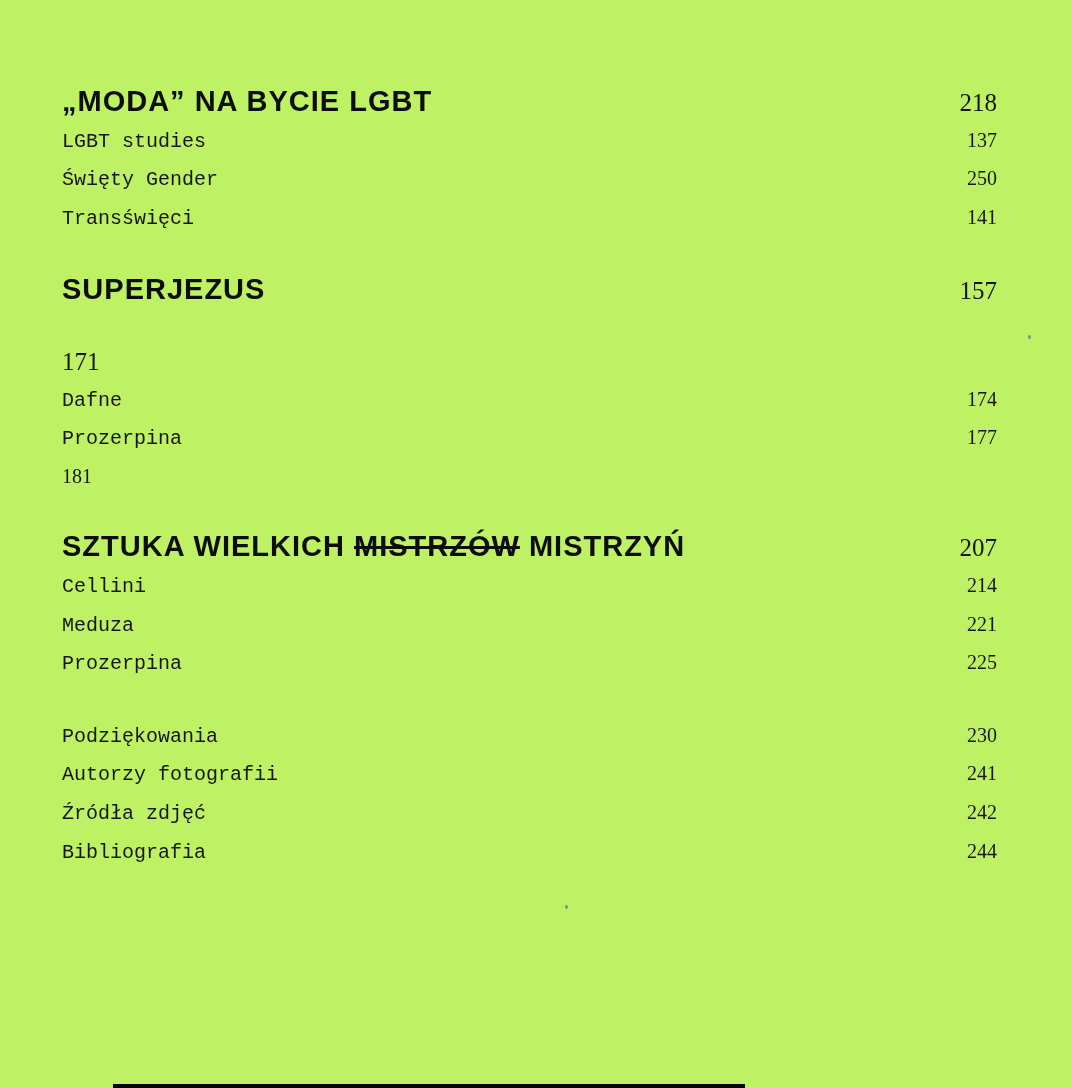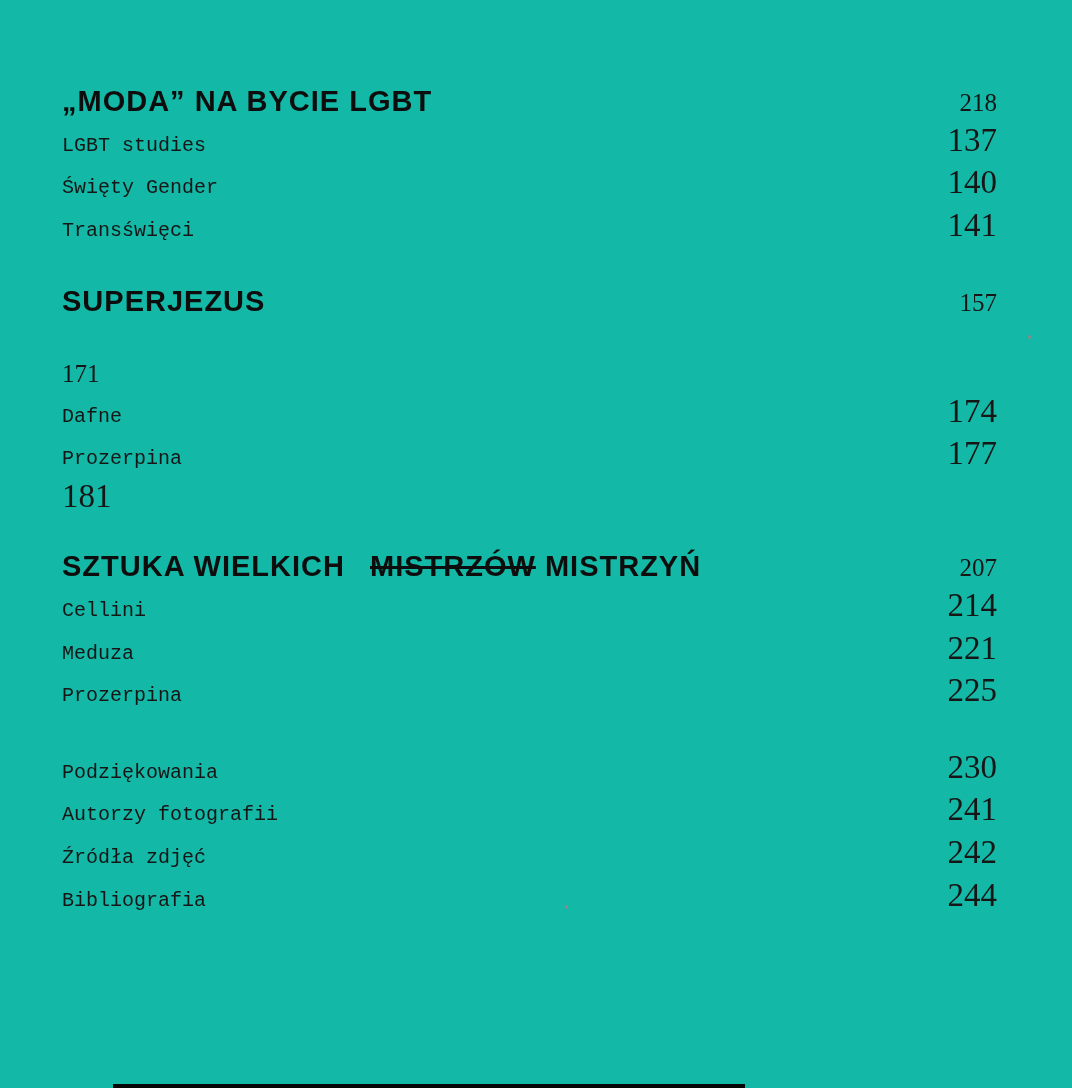--- a/index.html
+++ b/index.html
@@ -11,21 +11,21 @@
     width: 1072px;
     height: 1088px;
     position: relative;
     overflow: hidden;
     font-family: "Liberation Serif", serif;
     color: #151515;
   }
   .page {
     position: absolute;
     inset: 0;
-    background: #14b8a6;
+    background: #bef264;
   }
   .toc {
     position: absolute;
     left: 62px;
     right: 75px;
     top: 83px;
   }
   .section + .section {
     margin-top: 34px;
   }
@@ -40,30 +40,29 @@
     font-family: "Liberation Sans", sans-serif;
     font-weight: 700;
     font-size: 29px;
     letter-spacing: 1px;
     color: #0d0d0d;
   }
   .h-label .struck {
     text-decoration: line-through;
     text-decoration-thickness: 3px;
     text-decoration-color: #0d0d0d;
-    margin-left: 16px;
   }
   .i-label {
     font-family: Liberation Mono, monospace;
     font-size: 20px;
     color: #161616;
   }
   .num {
     font-family: "Liberation Serif", serif;
-    font-size: 33px;
+    font-size: 20px;
     color: #161616;
     text-align: right;
     font-feature-settings: "onum" 1;
   }
   .heading-row .num {
     font-size: 25px;
   }
   
   .bottom-bar {
     position: absolute;
@@ -90,21 +89,21 @@
         <div class="row heading-row">
           <span class="h-label"><span>„MODA” NA BYCIE LGBT</span></span>
           <span class="num">218</span>
         </div>
         <div class="row item-row">
           <span class="i-label">LGBT studies</span>
           <span class="num">137</span>
         </div>
         <div class="row item-row">
           <span class="i-label">Święty Gender</span>
-          <span class="num">140</span>
+          <span class="num">250</span>
         </div>
         <div class="row item-row">
           <span class="i-label">Transświęci</span>
           <span class="num">141</span>
         </div>
       </div>
       <div class="section">
         <div class="row heading-row">
           <span class="h-label"><span>SUPERJEZUS</span></span>
           <span class="num">157</span>

